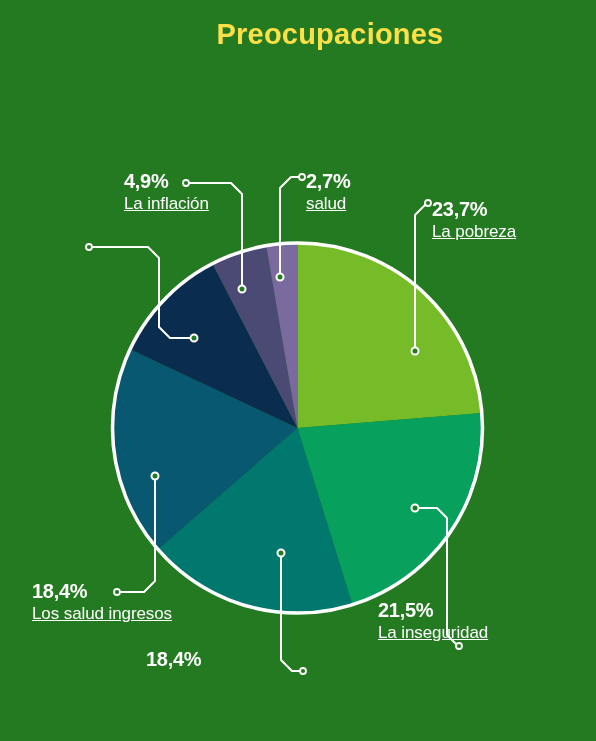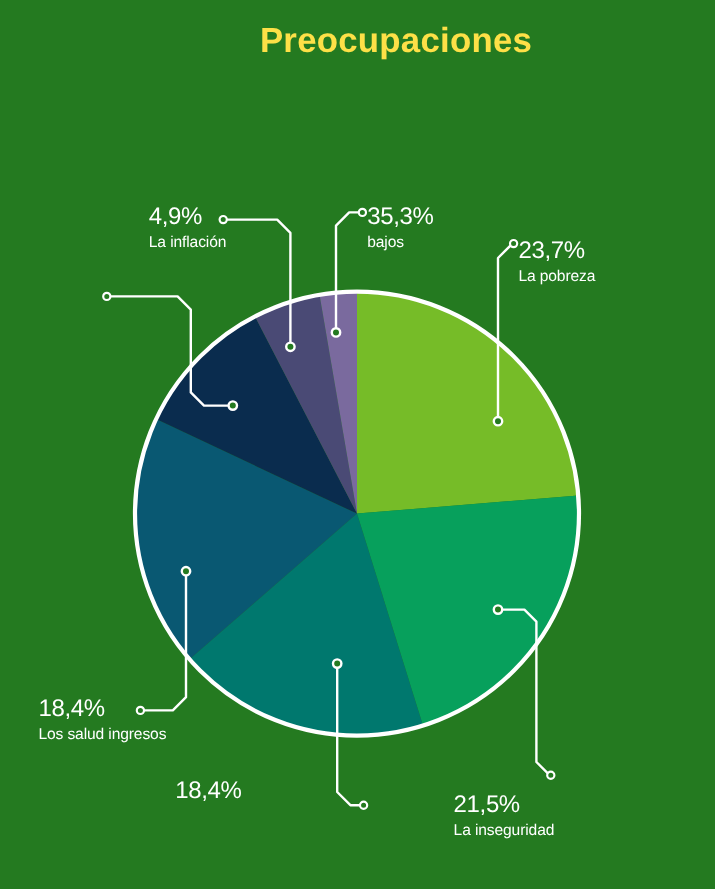--- a/index.html
+++ b/index.html
@@ -36,38 +36,39 @@
     top: 0;
     left: 0;
   }
   .callout {
     position: absolute;
     color: #ffffff;
     line-height: 1.18;
   }
   .callout .pct {
     display: block;
-    font-weight: normal;
+    font-weight: bold;
     font-size: 20px;
     letter-spacing: -0.3px;
   }
   .callout .lbl {
     display: block;
     font-weight: normal;
-    font-size: 13px;
+    font-size: 17px;
     letter-spacing: -0.1px;
+    text-decoration: underline;
   }
   .callout.left-align  { text-align: left; }
 
   
   #callout-inflacion   { left: 124px; top: 170px;  width: 130px; }
   #callout-salud       { left: 30px;  top: 236px;  width: 140px; }
   #callout-otros       { left: 306px; top: 170px;  width: 110px; }
   #callout-pobreza     { left: 432px; top: 198px;  width: 150px; }
-  #callout-inseguridad { left: 378px; top: 660px;  width: 200px; }
+  #callout-inseguridad { left: 378px; top: 599px;  width: 200px; }
   #callout-corrupcion  { left: 146px; top: 648px;  width: 170px; }
   #callout-ingresos    { left: 32px;  top: 580px;  width: 140px; }
 </style>
 </head>
 <body>
 
 <div id="infographic">
 
   <div id="chart-title">Preocupaciones</div>
 
@@ -123,22 +124,22 @@
     </g>
   </svg>
 
   <div class="callout left-align" id="callout-inflacion">
     <span class="pct">4,9%</span>
     <span class="lbl">La inflación</span>
   </div>
 
 
   <div class="callout left-align" id="callout-otros">
-    <span class="pct">35,3%</span>
-    <span class="lbl">bajos</span>
+    <span class="pct">2,7%</span>
+    <span class="lbl">salud</span>
   </div>
 
   <div class="callout left-align" id="callout-pobreza">
     <span class="pct">23,7%</span>
     <span class="lbl">La pobreza</span>
   </div>
 
   <div class="callout left-align" id="callout-inseguridad">
     <span class="pct">21,5%</span>
     <span class="lbl">La inseguridad</span>

